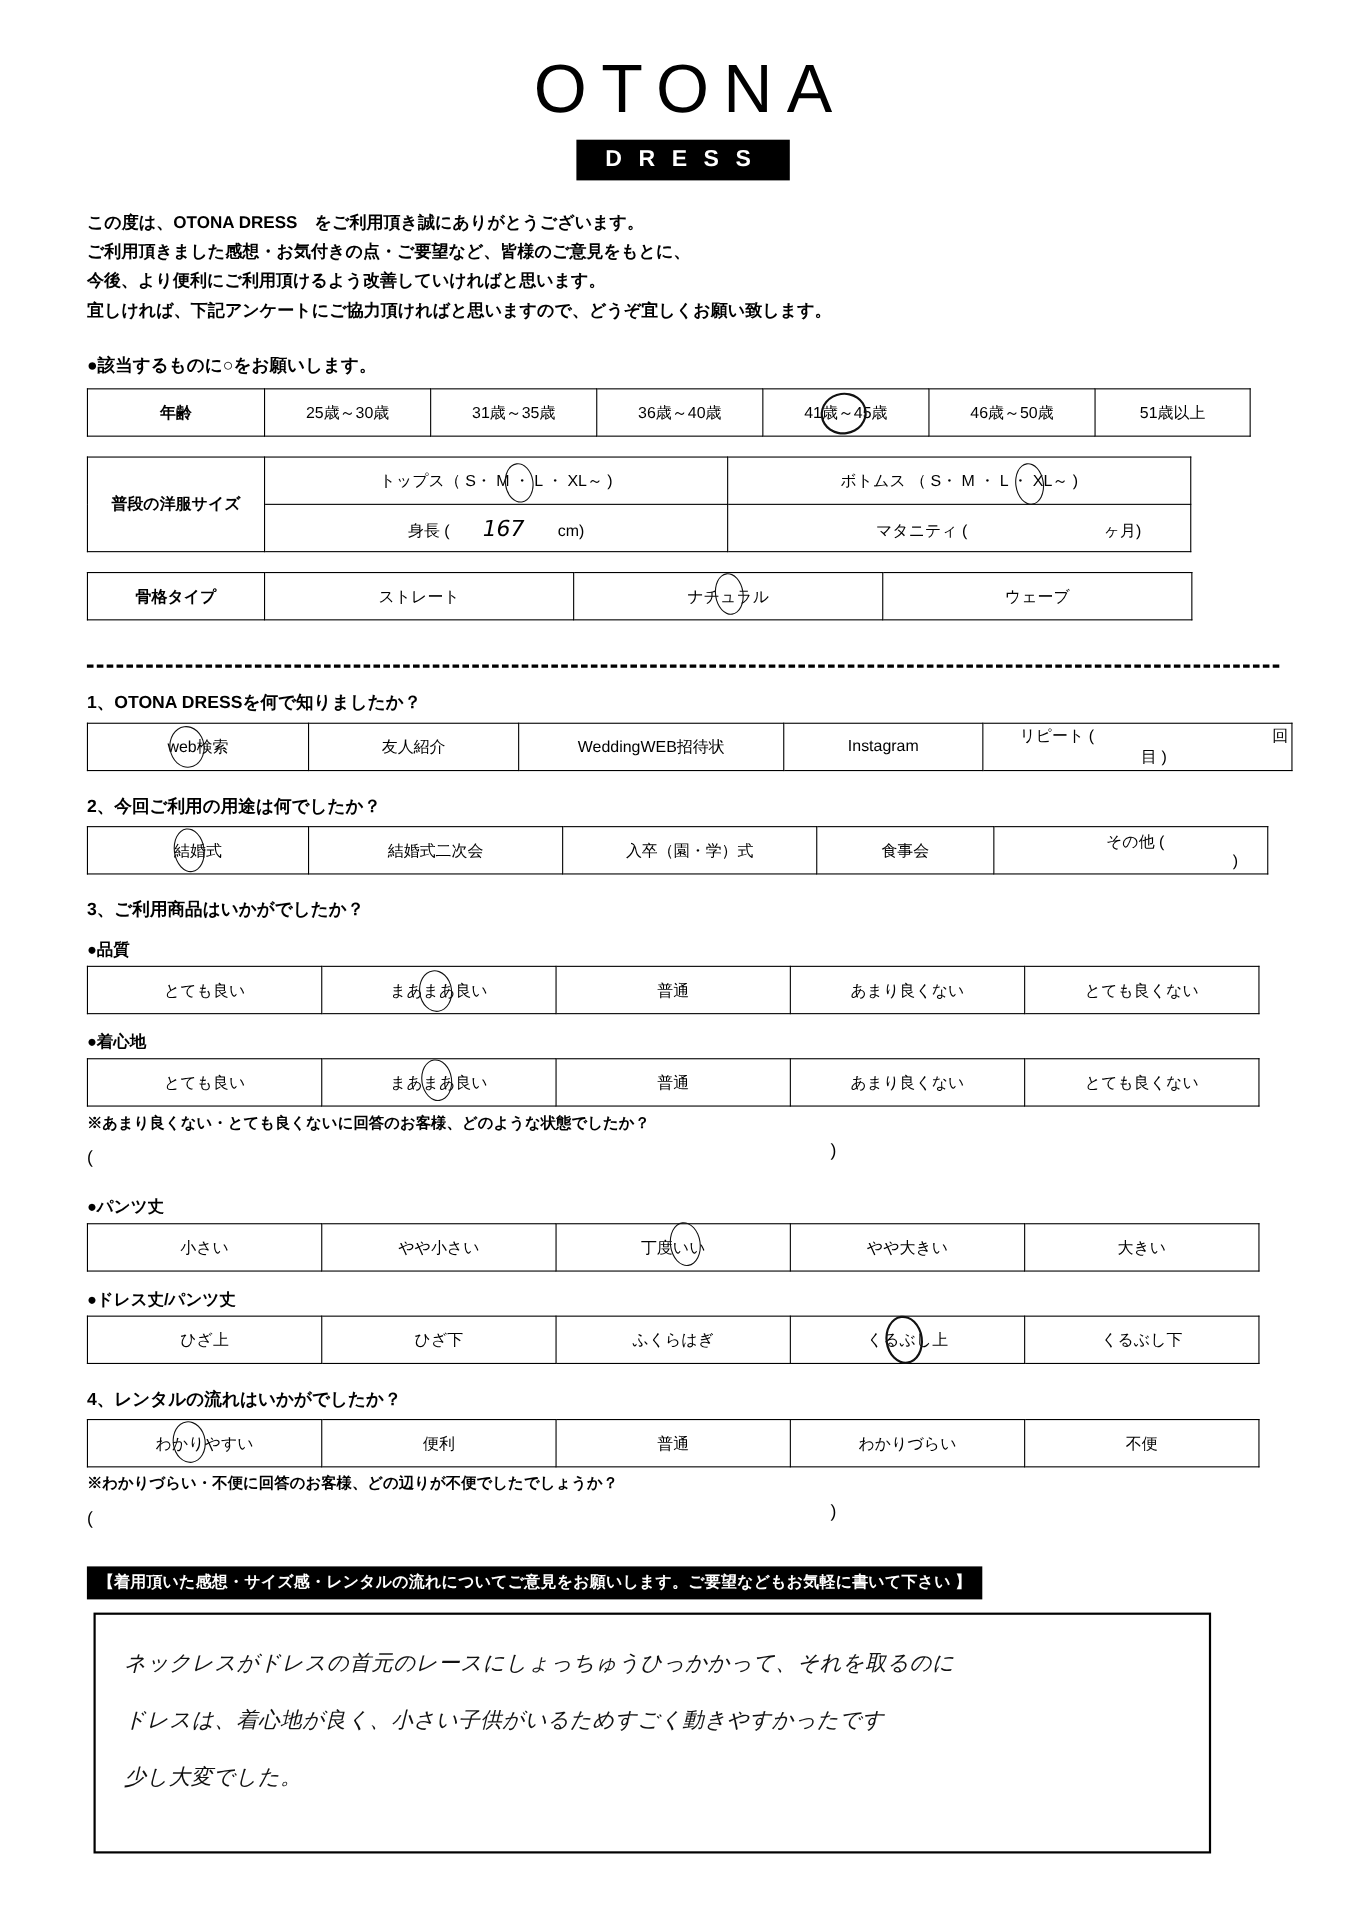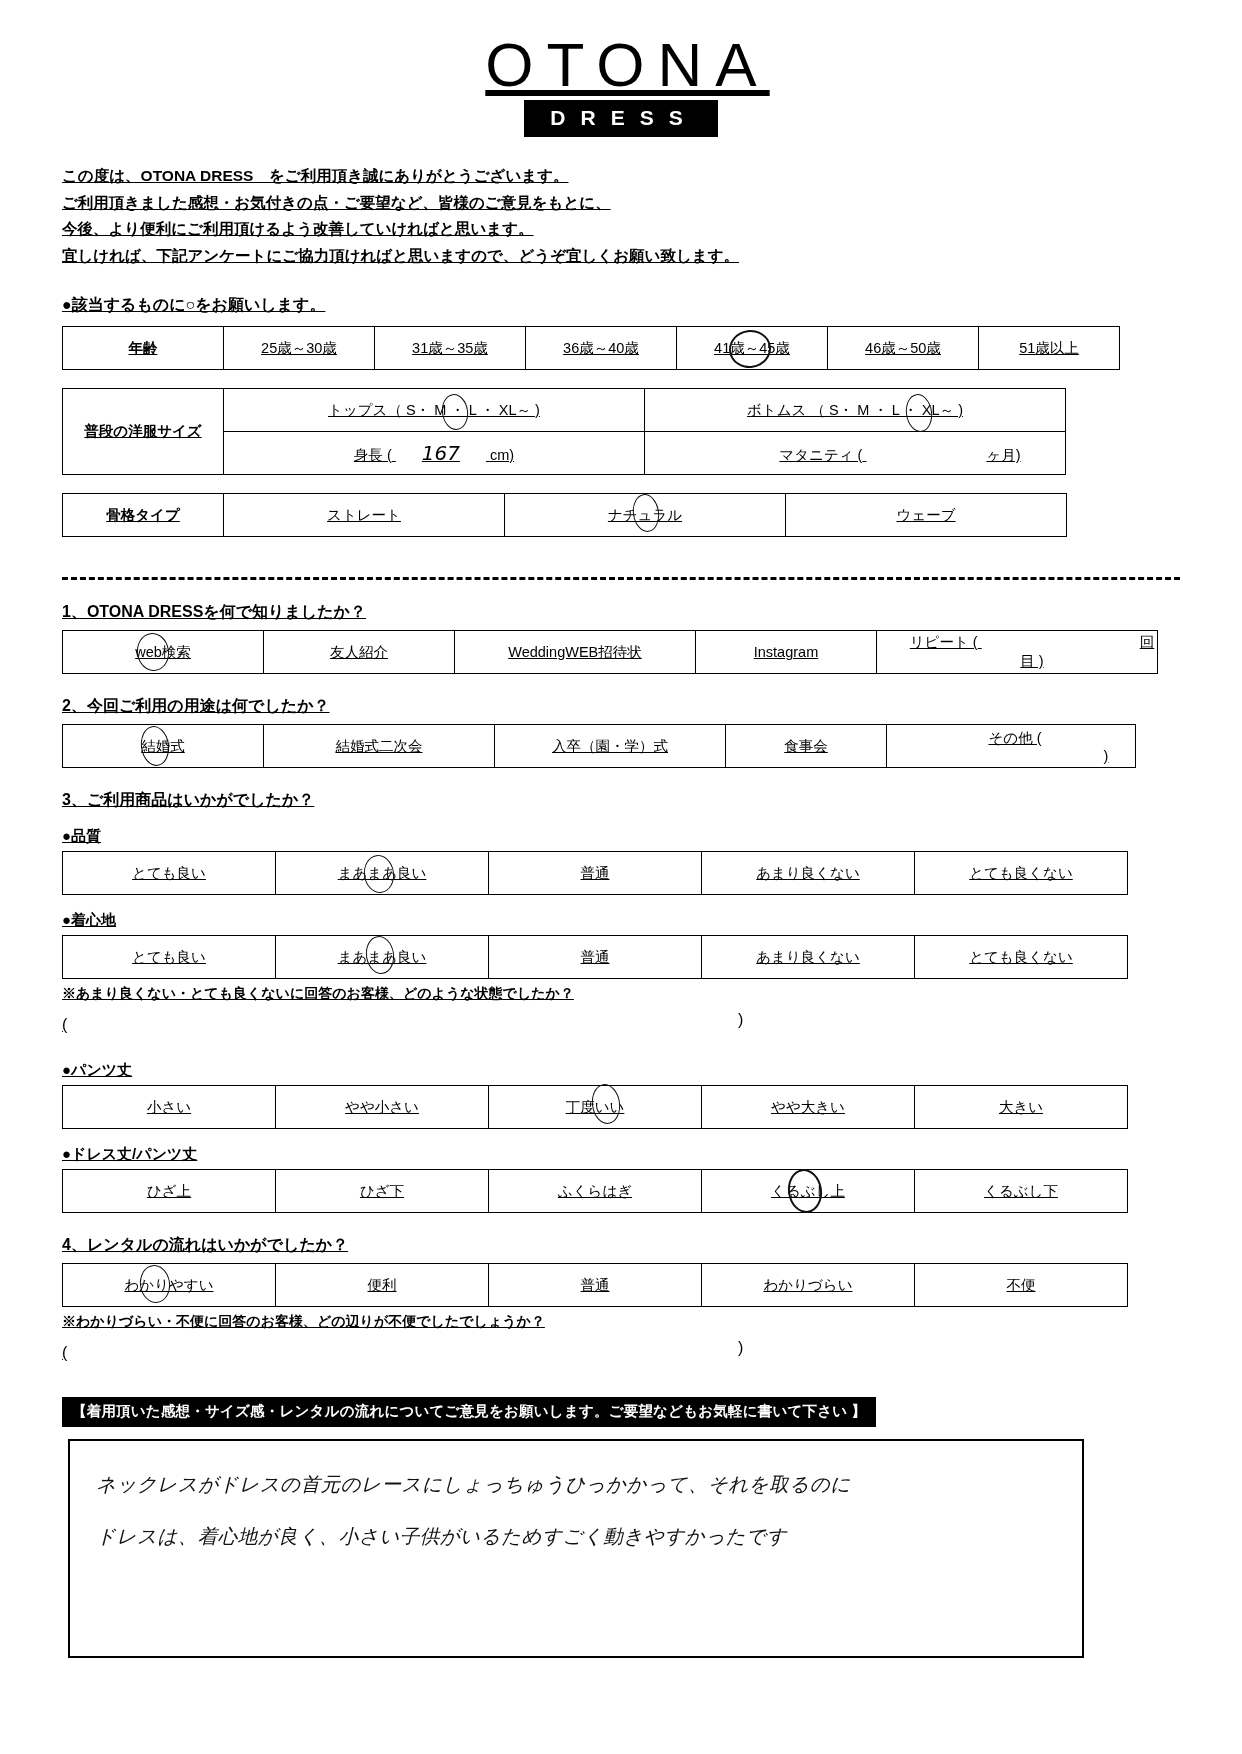--- a/index.html
+++ b/index.html
@@ -4,32 +4,32 @@
 <style>
   html, body { margin:0; padding:0; }
   body {
     width:1242px; height:1754px;
     background:#fff;
     font-family:"Liberation Sans", sans-serif;
     color:#000;
     position:relative;
     overflow:hidden;
   }
-  .page { position:relative; width:1242px; height:1754px; padding:0; box-sizing:border-box;text-decoration:underline; }
+  .page { position:relative; width:1242px; height:1754px; padding:17px; box-sizing:border-box; }
 
   
   .logo-wrap { text-align:center; padding-top:34px; }
   .logo-otona {
     font-size:62px; letter-spacing:13px; font-weight:400;
     font-family:"Liberation Sans", sans-serif; line-height:1.0;
     padding-left:13px;
   }
   .logo-dress-bar {
     display:inline-block; background:#000; color:#fff;
-    padding:6px 20px 7px 26px; margin-top:4px;
+    padding:6px 20px 7px 26px; margin-top:14px;
     font-size:21px; letter-spacing:15px; font-weight:700;
   }
 
   
   .intro { margin:26px 0 0 62px; font-size:15.5px; line-height:26.5px; font-weight:700; }
   .intro div { white-space:pre; }
 
   .lead { margin:26px 0 10px 62px; font-size:16px; font-weight:700; }
 
   
@@ -313,16 +313,17 @@
     <span class="hw"></span>
     <span class="r">)</span>
   </div>
 
   
   <div class="fc-bar">【着用頂いた感想・サイズ感・レンタルの流れについてご意見をお願いします。ご要望などもお気軽に書いて下さい 】</div>
   <div class="fc-box">
     <div class="fc-text">
       <div>ネックレスがドレスの首元のレースにしょっちゅうひっかかって、それを取るのに</div>
       <div>ドレスは、着心地が良く、小さい子供がいるためすごく動きやすかったです</div>
+      <div>少し大変でした。</div>
     </div>
   </div>
 
 </div>
 
 </body></html>

